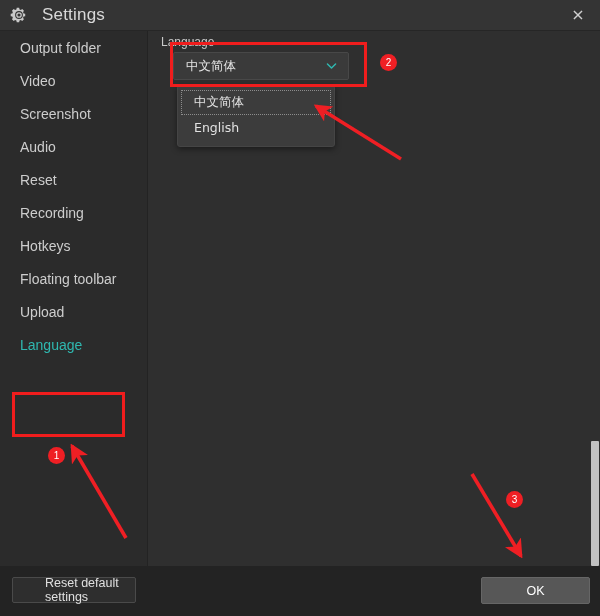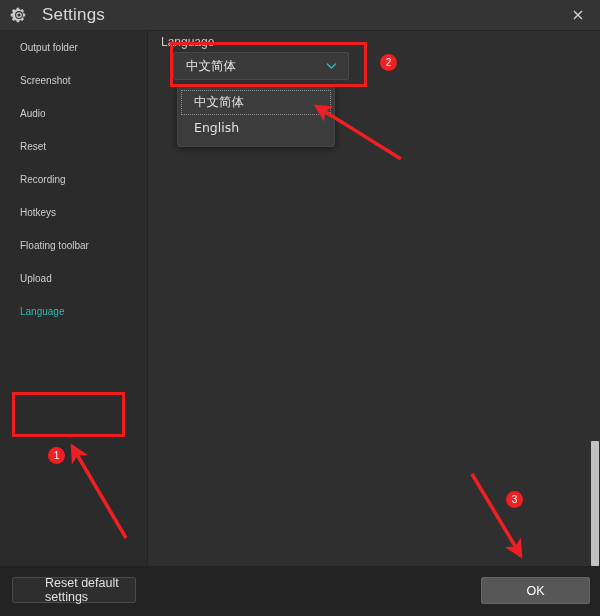--- a/index.html
+++ b/index.html
@@ -66,21 +66,21 @@
     background: #2b2b2b;
     border-right: 1px solid #232323;
     overflow: hidden;
   }
   .sidebar-item {
     height: 33px;
     display: flex;
     align-items: center;
     padding-left: 20px;
     color: #cdcdcd;
-    font-size: 10px;
+    font-size: 14px;
     cursor: pointer;
     box-sizing: border-box;
   }
   .sidebar-item.active { color: #2fb8b0; }
 
   
   .content {
     position: absolute;
     left: 148px; top: 31px;
     width: 452px;
@@ -242,20 +242,23 @@
     </svg>
     <span class="titlebar-title">Settings</span>
     <div class="titlebar-close">×</div>
   </div>
 
   <div class="sidebar">
     <div class="sidebar-item">
       <span>Output folder</span>
     </div>
     <div class="sidebar-item">
+      <span>Video</span>
+    </div>
+    <div class="sidebar-item">
       <span>Screenshot</span>
     </div>
     <div class="sidebar-item">
       <span>Audio</span>
     </div>
     <div class="sidebar-item">
       <span>Reset</span>
     </div>
     <div class="sidebar-item">
       <span>Recording</span>

